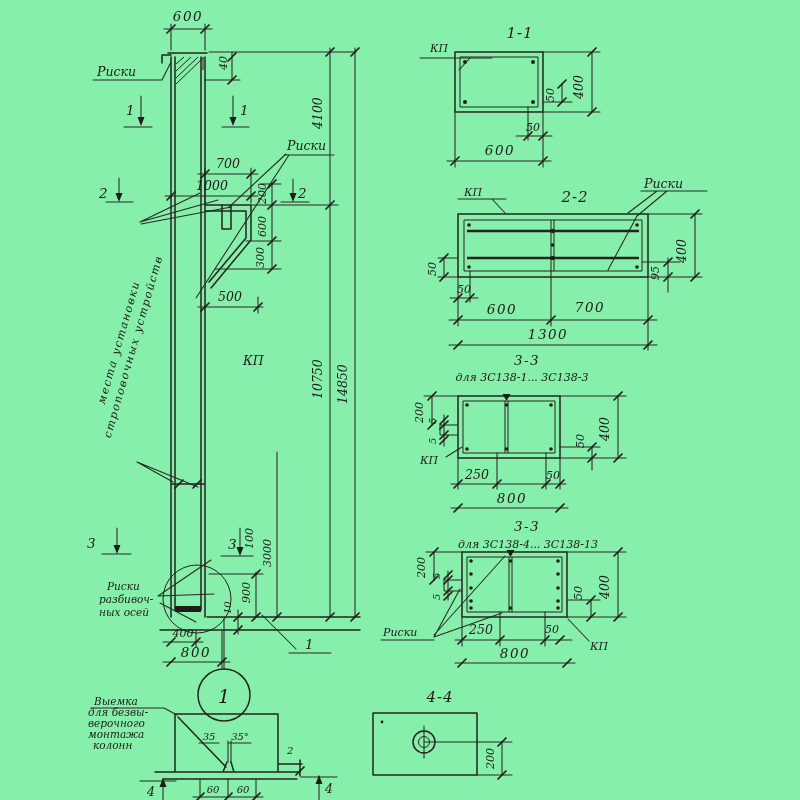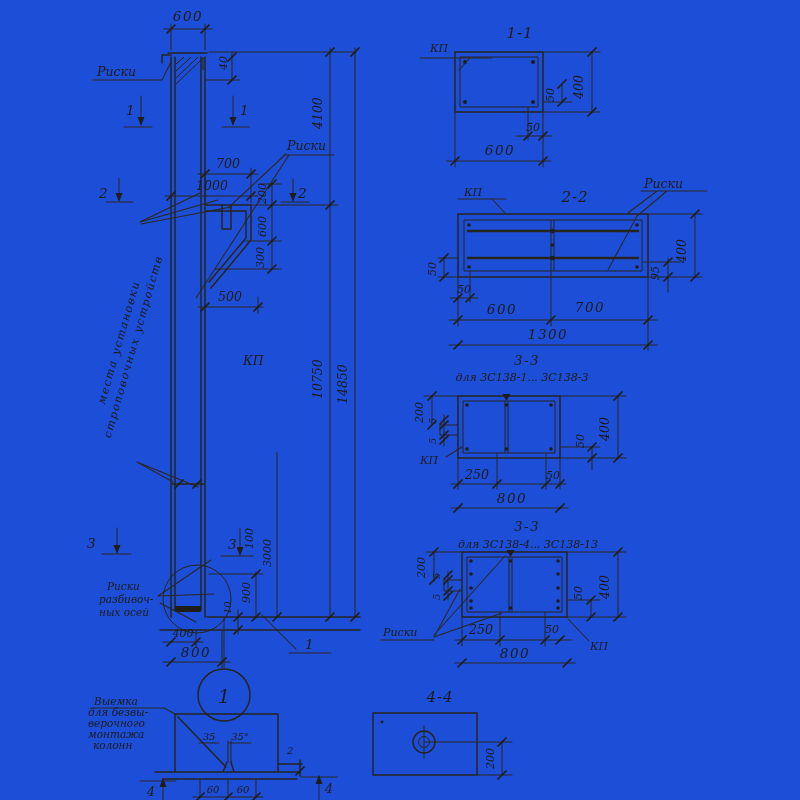--- a/index.html
+++ b/index.html
@@ -1,16 +1,16 @@
 <!DOCTYPE html>
 <html><head>
 <meta charset="utf-8">
 <style>
   html,body{margin:0;padding:0;background:#e8e8e6;}
-  #page{position:relative;width:800px;height:800px;background:#1d4ed8;overflow:hidden;
+  #page{position:relative;width:800px;height:800px;background:#86efac;overflow:hidden;
         font-family:"DejaVu Serif",serif;}
   svg{position:absolute;left:0;top:0;}
   .ln{stroke:#26241f;stroke-width:1.5;fill:none;stroke-linecap:round;stroke-linejoin:round;}
   .th{stroke:#26241f;stroke-width:1;fill:none;}
   .thk{stroke:#26241f;stroke-width:2.6;fill:none;}
   .dim{stroke:#2a2823;stroke-width:1.05;fill:none;stroke-linecap:round;}
   .tk{stroke:#1f1d19;stroke-width:1.7;fill:none;stroke-linecap:round;}
   .ar{fill:#1f1d19;stroke:none;}
   .dot{fill:#1f1d19;stroke:none;}
   text{font-family:"DejaVu Serif",serif;font-style:italic;fill:#1d1b17;}

